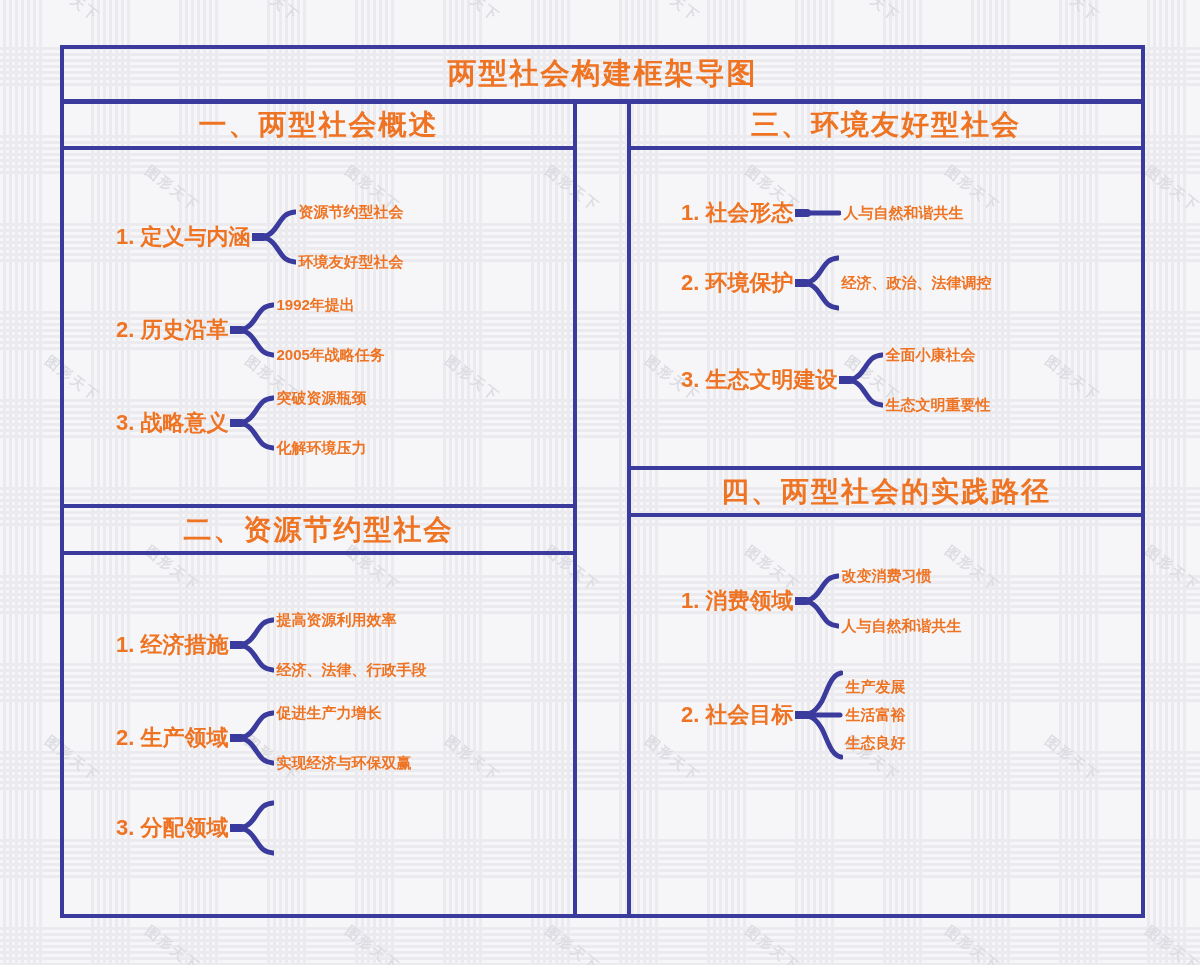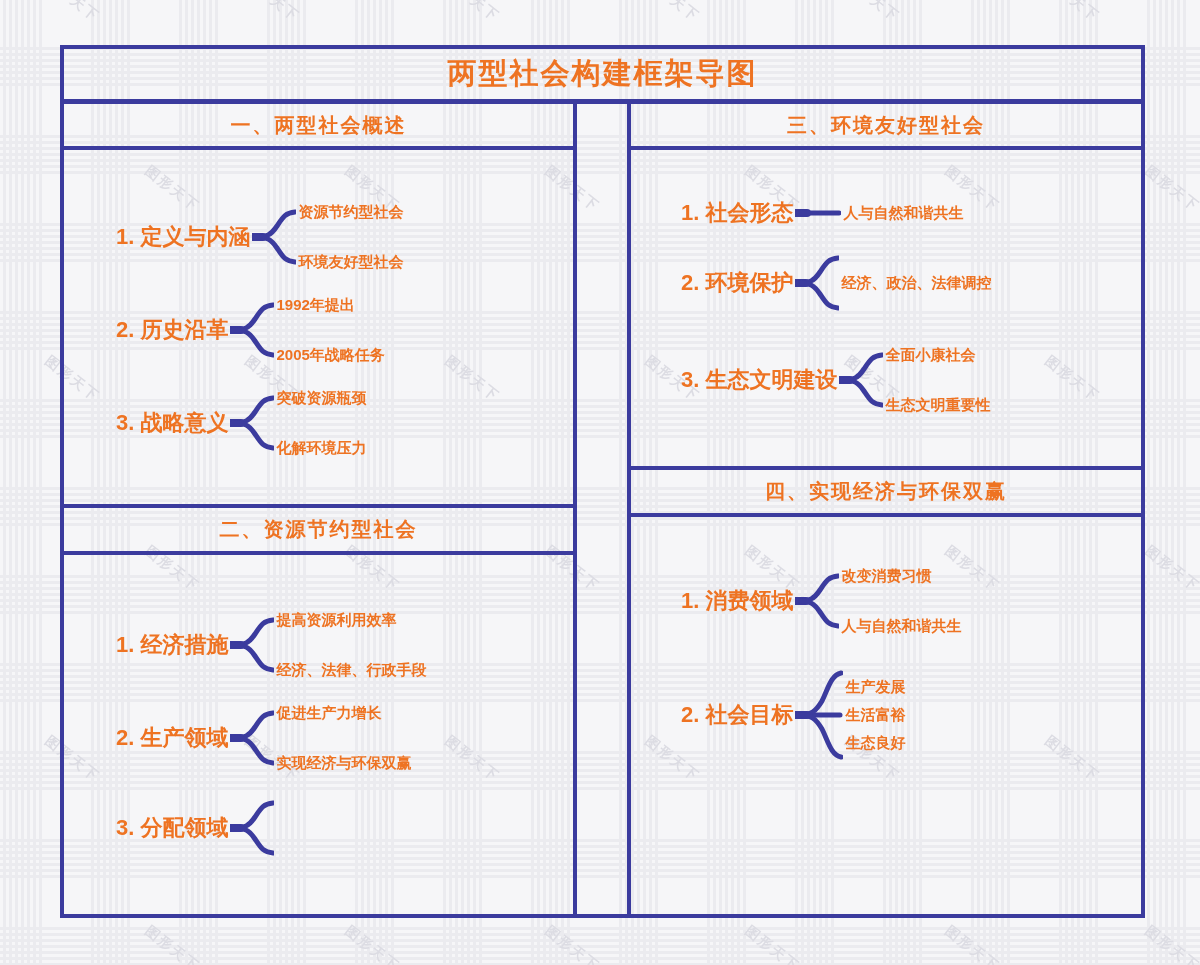--- a/index.html
+++ b/index.html
@@ -35,21 +35,21 @@
   }
   .cols{display:flex;height:calc(100% - 55px);}
   .col{display:flex;flex-direction:column;box-sizing:border-box;}
   .col-left{width:513px;border-right:4px solid #3b3b9e;}
   .gutter{width:50px;}
   .col-right{width:514px;border-left:4px solid #3b3b9e;}
   .sec-header{
     box-sizing:border-box;border-bottom:4px solid #3b3b9e;
     display:flex;align-items:center;justify-content:center;
   }
-  .sec-header span{color:#ee7322;font-size:20px;font-weight:bold;letter-spacing:2px;}
+  .sec-header span{color:#ee7322;font-size:28px;font-weight:bold;letter-spacing:2px;}
   .h46{height:46px;}
   .h47{height:47px;}
   .sec-body{box-sizing:border-box;position:relative;border-bottom:4px solid #3b3b9e;}
   .sec-body.last{flex:1;border-bottom:none;}
   .b358{height:358px;}
   .b320{height:320px;}
   .branch{position:absolute;display:flex;align-items:center;}
   .parent{
     color:#ee7322;font-size:22px;font-weight:bold;white-space:nowrap;
     line-height:28px;
@@ -249,21 +249,21 @@
             </svg>
             <div class="children gap22">
               <div class="child">全面小康社会</div>
               <div class="child">生态文明重要性</div>
             </div>
           </div>
 
         </div>
 
         <div class="sec-header h47">
-          <span>四、实现经济与环保双赢</span>
+          <span>四、两型社会的实践路径</span>
         </div>
 
         <div class="sec-body last">
 
           <div class="branch" style="left:50px;top:45px;">
             <div class="parent">1. 消费领域</div>
             <svg class="conn" width="44" height="78" viewBox="0 0 44 78">
               <path d="M1 39 H11" stroke-width="8"></path>
               <path d="M3 39 C15 39 19 37 25 28 C31 19 33 15 43 14" stroke-width="5"></path>
               <path d="M3 39 C15 39 19 41 25 50 C31 59 33 63 43 64" stroke-width="5"></path>

